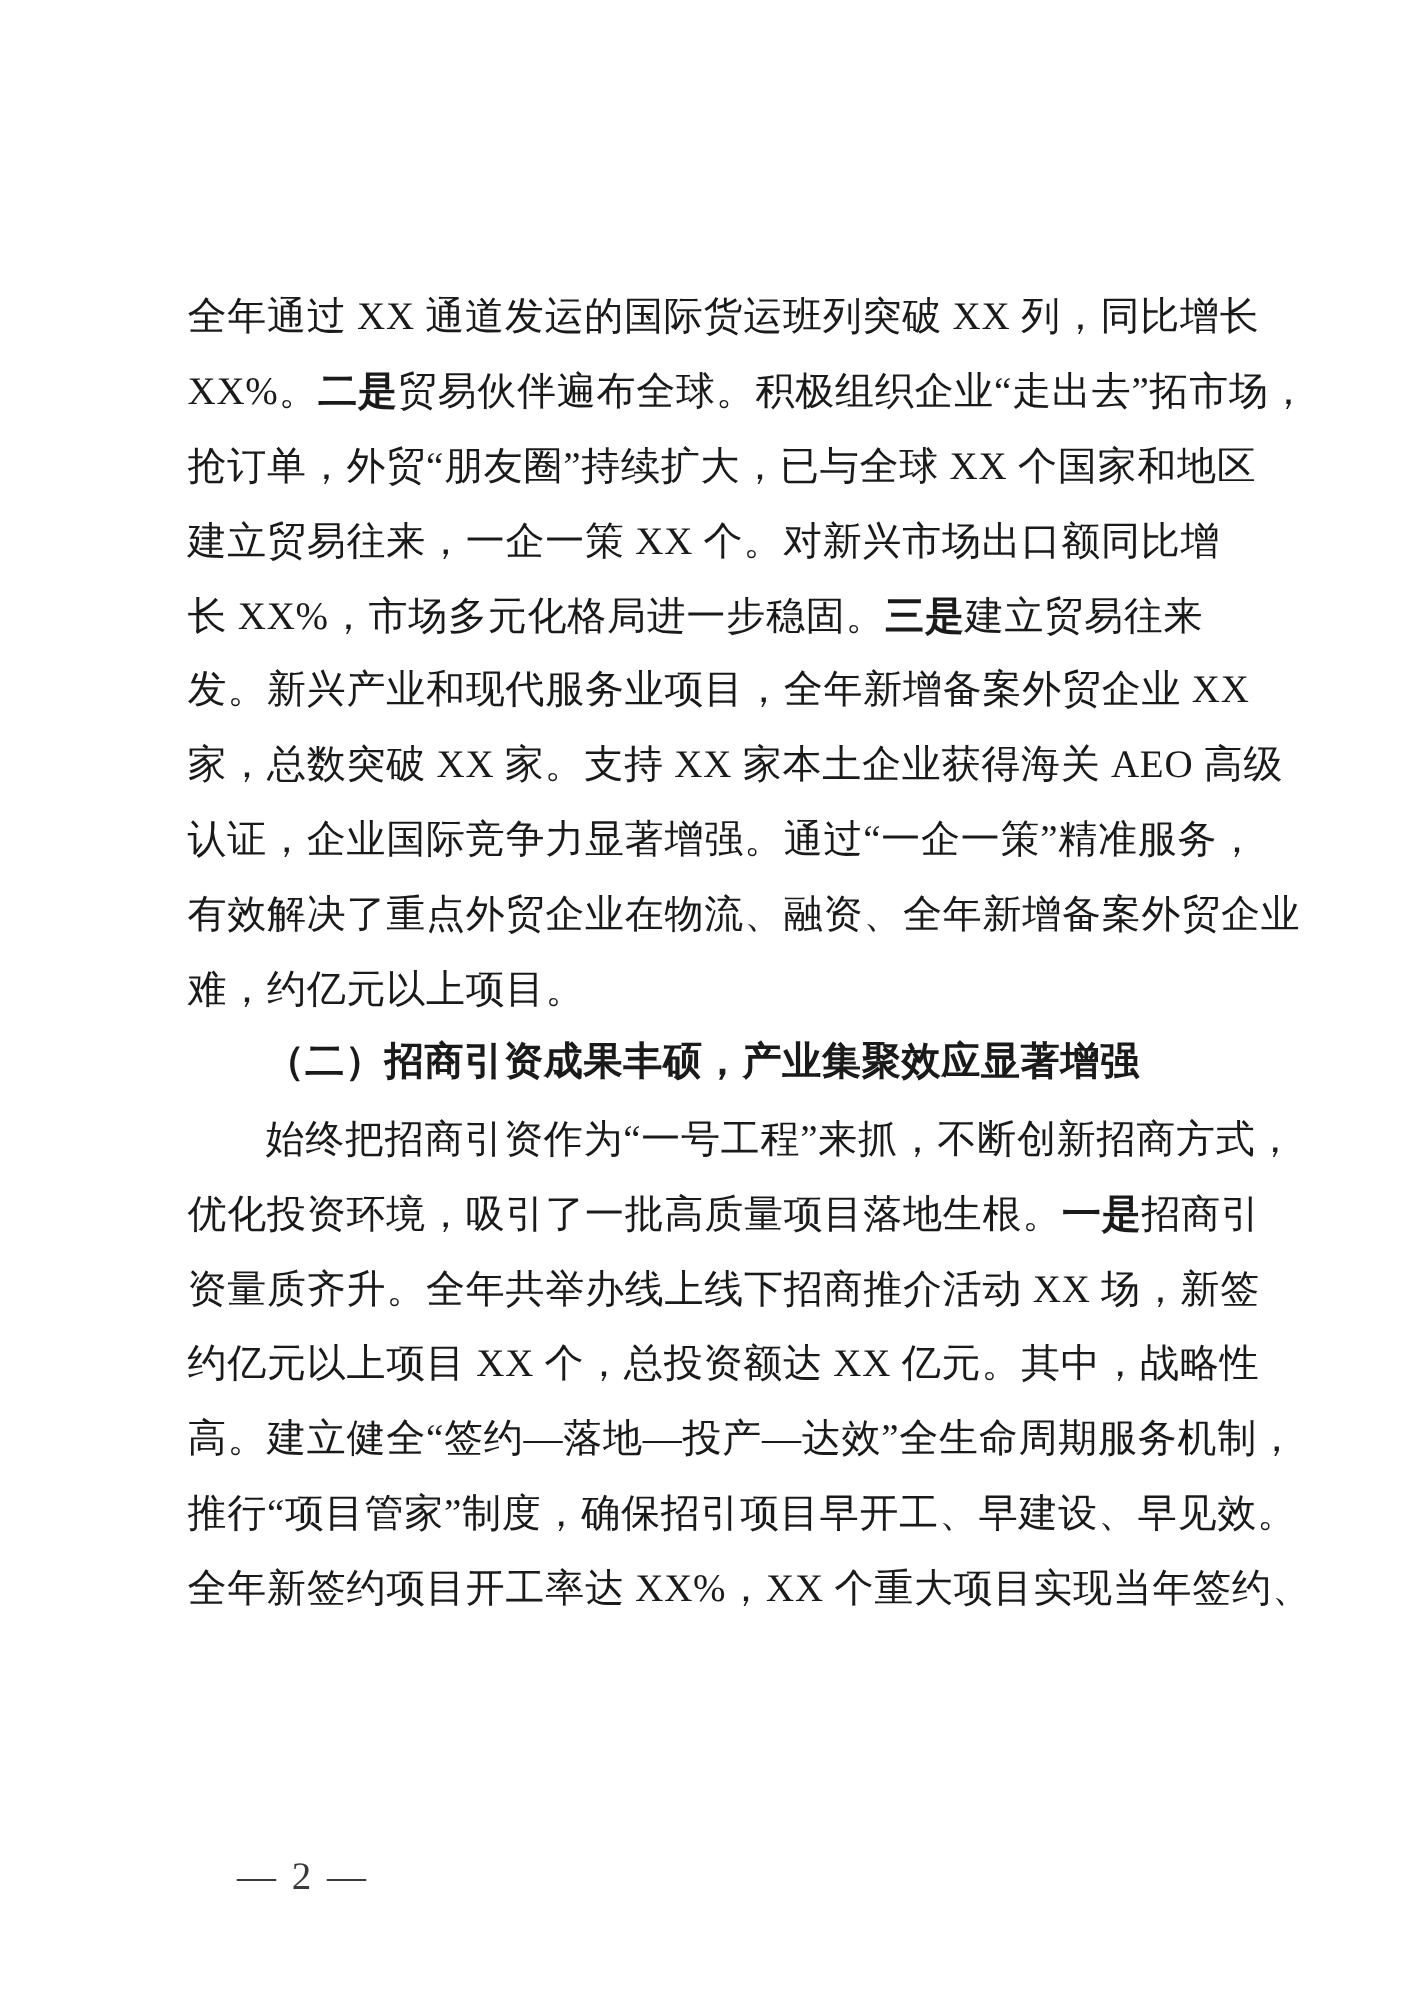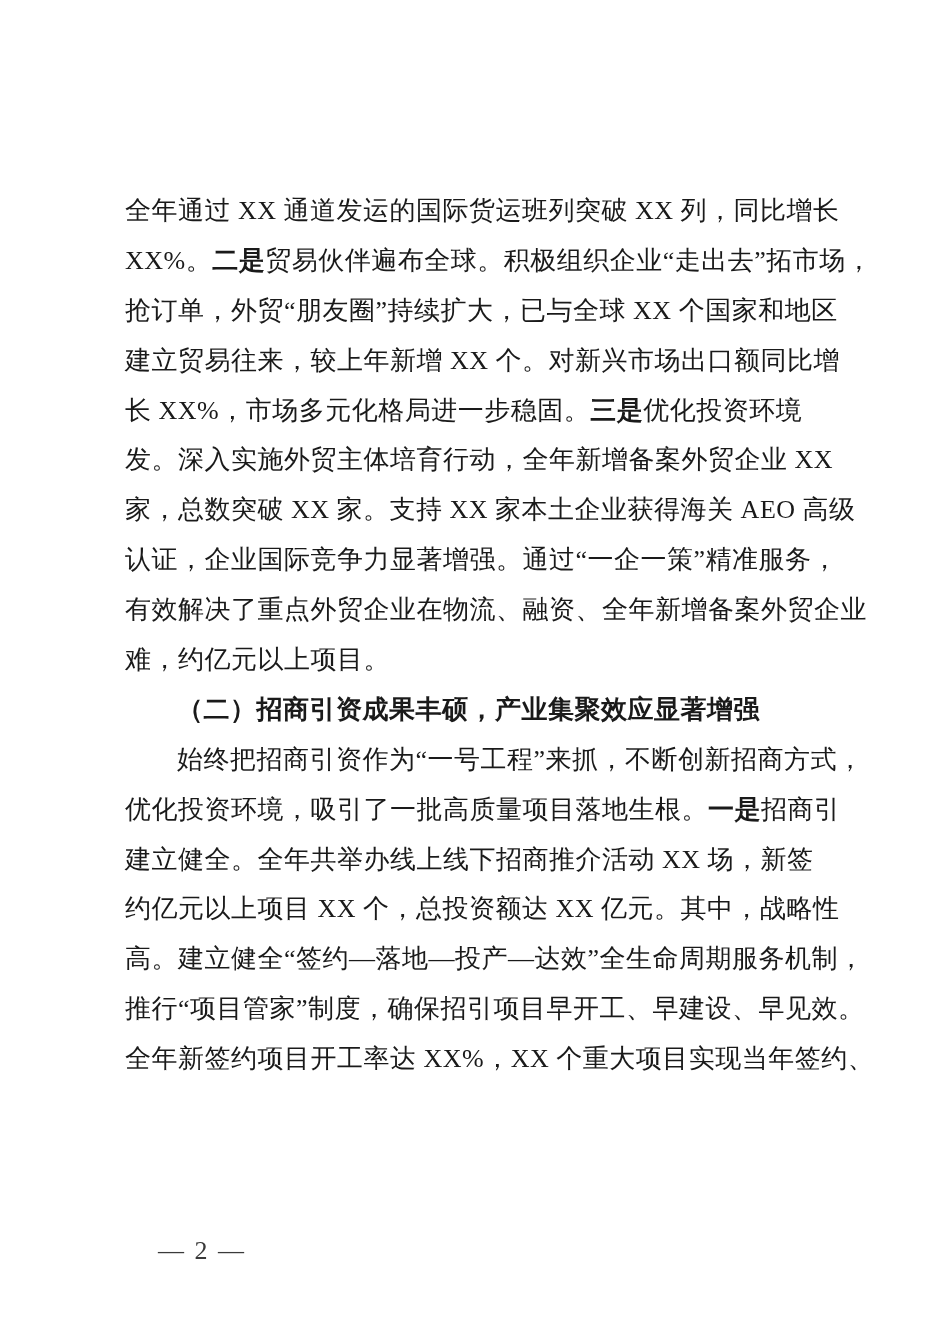--- a/index.html
+++ b/index.html
@@ -27,49 +27,49 @@
   .line {
     white-space: nowrap;
     height: 49.9px;
   }
   .line.indent {
     text-indent: 2em;
   }
   .line.heading,
   .doc-body strong {
     font-weight: 700;
-    font-family: Liberation Serif, serif;
+    font-family: Liberation Mono, monospace;
   }
   .page-footer {
     position: absolute;
     left: 158px;
     top: 1236px;
     font-size: 26px;
     letter-spacing: 2px;
     font-family: "Liberation Serif", "DejaVu Serif", serif;
   }
 </style>
 </head>
 <body>
 
 <div class="page" style="background: rgb(255, 255, 255); color: rgb(26, 26, 26);">
   <div class="doc-body">
       <div class="line"><span>全年通过 XX 通道发运的国际货运班列突破 XX 列，同比增长</span></div>
       <div class="line"><span>XX%。</span><strong>二是</strong><span>贸易伙伴遍布全球。积极组织企业“走出去”拓市场，</span></div>
       <div class="line"><span>抢订单，外贸“朋友圈”持续扩大，已与全球 XX 个国家和地区</span></div>
-      <div class="line"><span>建立贸易往来，较上年新增 XX 个。对新兴市场出口额同比增</span></div>
-      <div class="line"><span>长 XX%，市场多元化格局进一步稳固。</span><strong>三是</strong><span>优化投资环境</span></div>
-      <div class="line"><span>发。深入实施外贸主体培育行动，全年新增备案外贸企业 XX</span></div>
+      <div class="line"><span>建立贸易往来，一企一策 XX 个。对新兴市场出口额同比增</span></div>
+      <div class="line"><span>长 XX%，市场多元化格局进一步稳固。</span><strong>三是</strong><span>建立贸易往来</span></div>
+      <div class="line"><span>发。新兴产业和现代服务业项目，全年新增备案外贸企业 XX</span></div>
       <div class="line"><span>家，总数突破 XX 家。支持 XX 家本土企业获得海关 AEO 高级</span></div>
       <div class="line"><span>认证，企业国际竞争力显著增强。通过“一企一策”精准服务，</span></div>
       <div class="line"><span>有效解决了重点外贸企业在物流、融资、全年新增备案外贸企业</span></div>
       <div class="line"><span>难，约亿元以上项目。</span></div>
       <div class="line heading indent"><strong>（二）招商引资成果丰硕，产业集聚效应显著增强</strong></div>
       <div class="line indent"><span>始终把招商引资作为“一号工程”来抓，不断创新招商方式，</span></div>
       <div class="line"><span>优化投资环境，吸引了一批高质量项目落地生根。</span><strong>一是</strong><span>招商引</span></div>
-      <div class="line"><span>建立健全。全年共举办线上线下招商推介活动 XX 场，新签</span></div>
+      <div class="line"><span>资量质齐升。全年共举办线上线下招商推介活动 XX 场，新签</span></div>
       <div class="line"><span>约亿元以上项目 XX 个，总投资额达 XX 亿元。其中，战略性</span></div>
       <div class="line"><span>高。建立健全“签约—落地—投产—达效”全生命周期服务机制，</span></div>
       <div class="line"><span>推行“项目管家”制度，确保招引项目早开工、早建设、早见效。</span></div>
       <div class="line"><span>全年新签约项目开工率达 XX%，XX 个重大项目实现当年签约、</span></div>
     </div>
   <div class="page-footer" style="color: rgb(58, 58, 58);">— 2 —</div>
 </div>
 
 </body></html>

